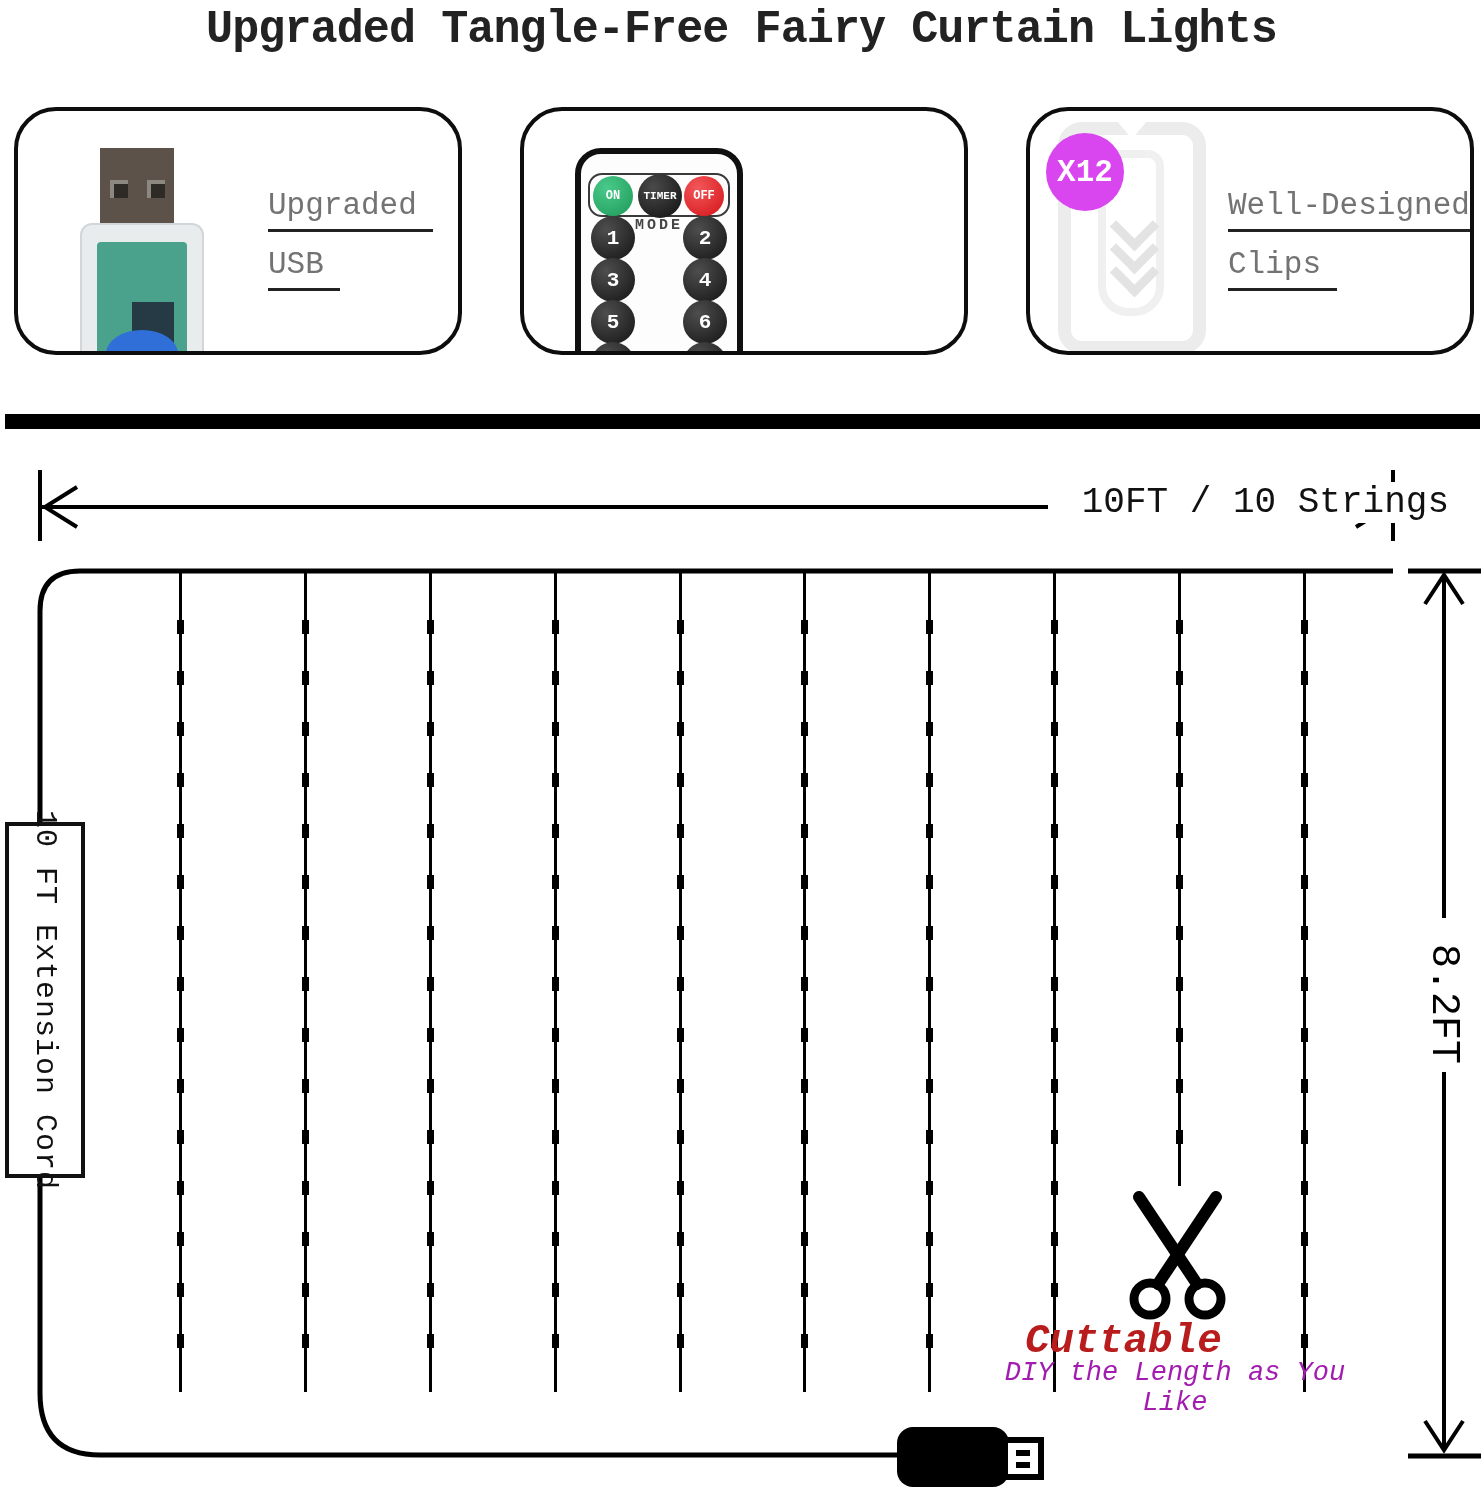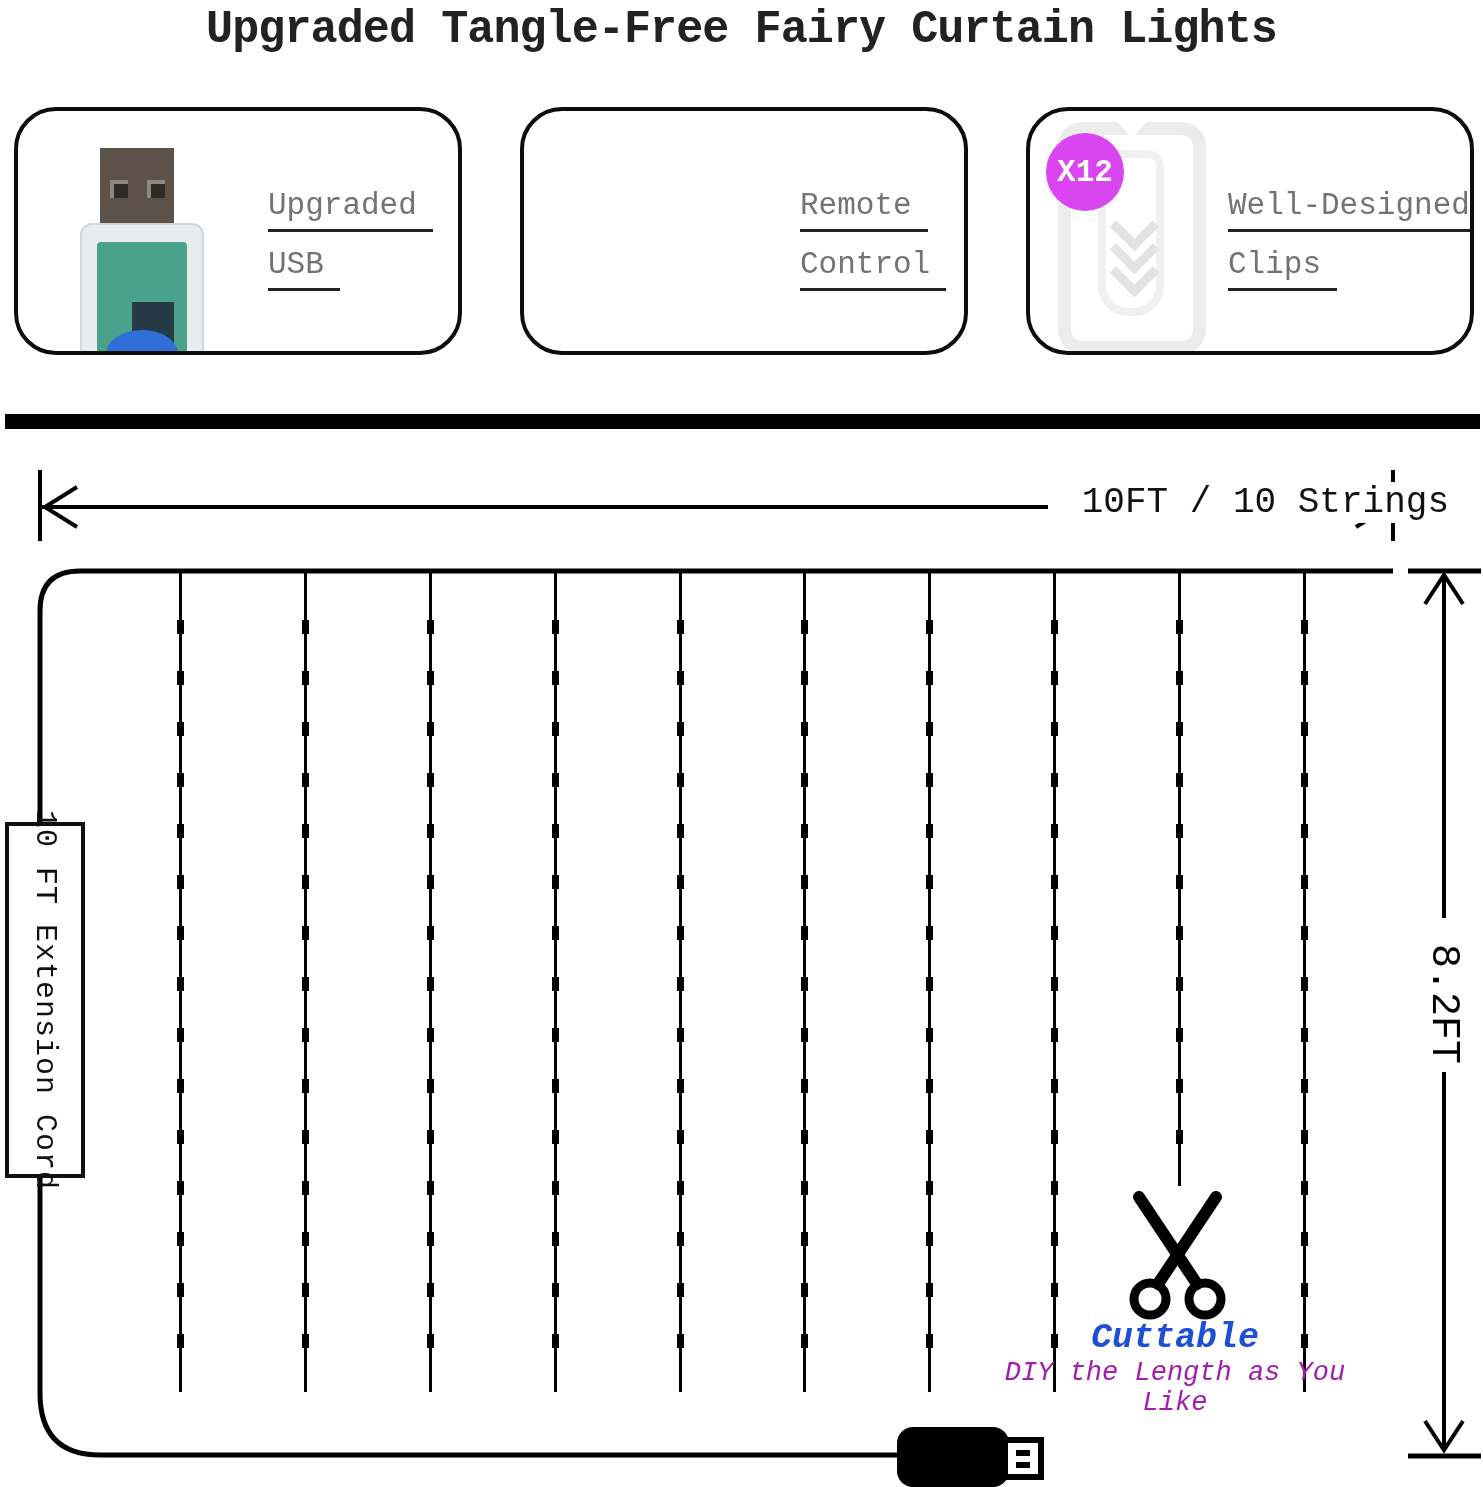--- a/index.html
+++ b/index.html
@@ -80,22 +80,22 @@
     repeating-linear-gradient(#000 0 14px,transparent 14px 51px) 0 50px/7px 729px no-repeat;}
   .string.cut{height:616px;background:
     linear-gradient(#000,#000) 50% 0/3px 100% no-repeat,
     repeating-linear-gradient(#000 0 14px,transparent 14px 51px) 0 50px/7px 524px no-repeat;}
   .ext-box{position:absolute;left:5px;top:822px;width:80px;height:356px;box-sizing:border-box;
            border:4px solid #111;background:#fff;z-index:2;
            display:flex;align-items:center;justify-content:center;}
   .ext-box span{writing-mode:vertical-rl;font-size:30px;color:#111;white-space:nowrap;letter-spacing:1px;}
   .dimv-label{position:absolute;left:1421px;top:936px;writing-mode:vertical-rl;
               font-size:40px;color:#000;background:#fff;padding:8px 0;z-index:2;}
-  .cut-title{position:absolute;left:1025px;top:1318px;width:300px;text-align:center;
-             font-size:35px;font-weight:bold;font-style:italic;color:#1d4ed8;z-index:2;}
+  .cut-title{position:absolute;left:1025px;top:1318px;width:300px;
+             font-size:41px;font-weight:bold;font-style:italic;color:#b91c1c;z-index:2;}
   .cut-sub{position:absolute;left:985px;top:1358px;width:380px;text-align:center;
            font-size:27px;font-style:italic;color:#a21caf;z-index:2;}
 </style>
 </head>
 <body>
 
 <div class="page">
 
   <div class="title">Upgraded Tangle-Free Fairy Curtain Lights</div>
 
@@ -111,24 +111,36 @@
         <div class="usb-blue"></div>
       </div>
     </div>
     <div class="flabel">
       <span>Upgraded</span>
       <span>USB</span>
     </div>
   </div>
 
   <div class="fbox" id="fbox-remote">
-    <div class="flabel">
-      <span>Remote</span>
-      <span>Control</span>
-    </div>
+    <div class="remote-body">
+      <div class="remote-top"></div>
+      <div class="rbtn on">ON</div>
+      <div class="rbtn timer">TIMER</div>
+      <div class="rbtn off">OFF</div>
+      <div class="rmode">MODE</div>
+      <div></div>
+    <div class="rnum" style="left: 10px; top: 62px;">1</div>
+        <div class="rnum" style="left: 102px; top: 62px;">2</div>
+        <div class="rnum" style="left: 10px; top: 104px;">3</div>
+        <div class="rnum" style="left: 102px; top: 104px;">4</div>
+        <div class="rnum" style="left: 10px; top: 146px;">5</div>
+        <div class="rnum" style="left: 102px; top: 146px;">6</div>
+        <div class="rnum" style="left: 10px; top: 188px;"></div>
+        <div class="rnum" style="left: 102px; top: 188px;"></div>
+      </div>
   </div>
 
   <div class="fbox" id="fbox-clips">
     <div class="badge">X12</div>
     <div class="clip-outer">
       <div class="clip-notch"></div>
       <div class="clip-inner"></div>
       <div class="clip-chevrons">
         <div class="chev"></div>
         <div class="chev"></div>

